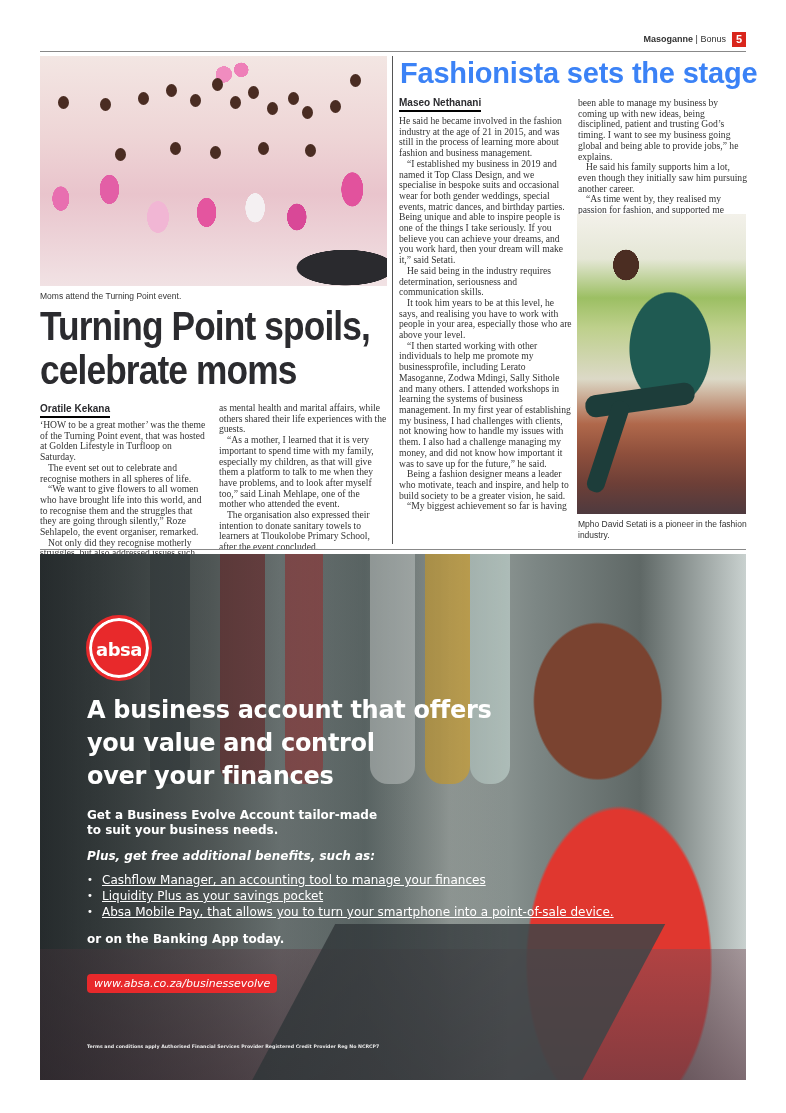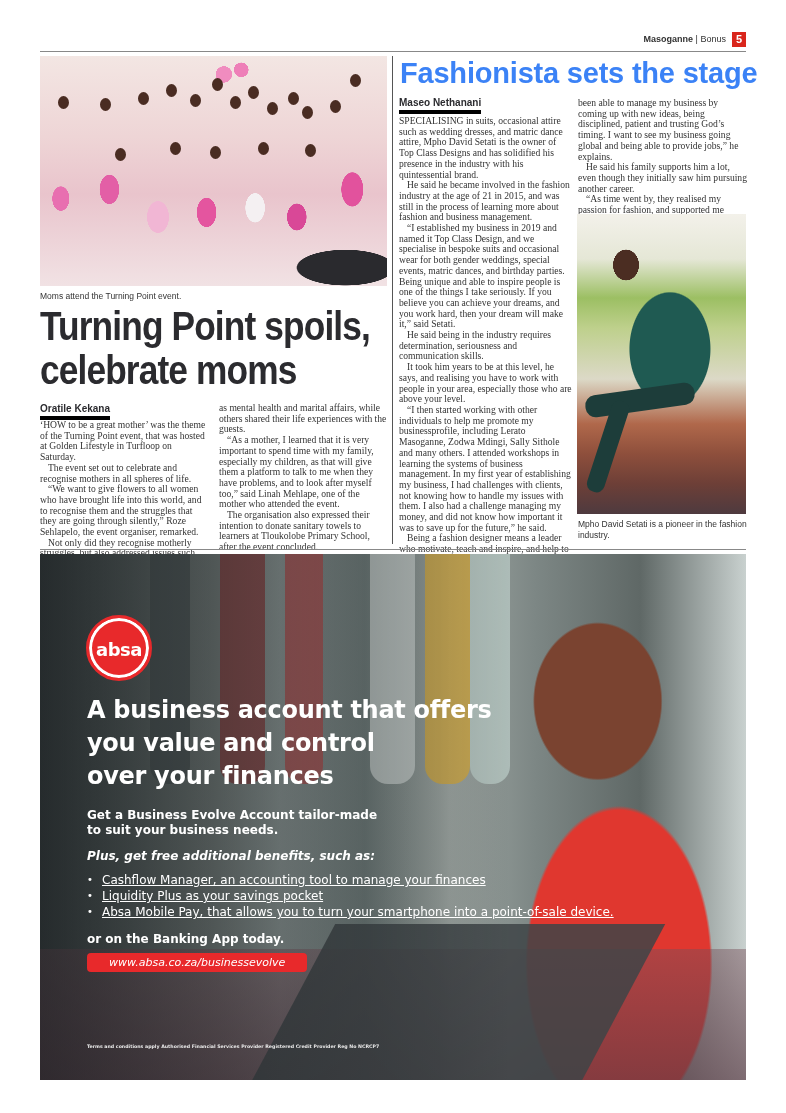--- a/index.html
+++ b/index.html
@@ -39,21 +39,21 @@
   .fashion-photo .legs { position: absolute; left: 8px; top: 175px; width: 110px; height: 22px; background: #1d3d3a; border-radius: 10px; transform: rotate(-8deg); }
   .fashion-photo .shin { position: absolute; left: 22px; top: 185px; width: 18px; height: 95px; background: #1d3d3a; border-radius: 8px; transform: rotate(18deg); }
 
   .caption { position: absolute; font: 8.5px/11px "Liberation Sans", sans-serif; color: #333; }
 
   .col-divider { position: absolute; left: 392px; top: 56px; width: 1px; height: 488px; background: #555; }
 
   .headline-left { position: absolute; left: 40px; top: 304px; width: 350px; font-family: "Liberation Sans", sans-serif; font-weight: bold; font-size: 41px; line-height: 44px; color: #2b2b2f; letter-spacing: -1px; transform: scaleX(0.86); transform-origin: left top; white-space: nowrap; }
   .headline-right { position: absolute; left: 400px; top: 55px; font-family: "Liberation Sans", sans-serif; font-weight: bold; font-size: 29px; line-height: 36px; color: #3b82f6; letter-spacing: -0.2px; white-space: nowrap; }
 
-  .byline { position: absolute; font: bold 10px "Liberation Sans", sans-serif; color: #2b2b2f; padding-bottom: 2px; border-bottom: 4px solid #000000; }
+  .byline { position: absolute; font: bold 10px "Liberation Sans", sans-serif; color: #2b2b2f; padding-bottom: 2px; border-bottom: 2px solid #000000; }
 
   .body-col { position: absolute; font-family: "Liberation Serif", serif; font-size: 9.6px; line-height: 10.7px; color: #333; text-align: left; }
   .body-col p { text-indent: 0; }
   .body-col p + p { text-indent: 8px; }
   .body-col p.cont { text-indent: 0; }
 
   .ad-rule { position: absolute; left: 40px; top: 549px; width: 706px; height: 1px; background: #888; }
 
   .ad { position: absolute; left: 40px; top: 554px; width: 706px; height: 526px; overflow: hidden;
     background:
@@ -69,21 +69,21 @@
   .absa-logo { position: absolute; left: 46px; top: 61px; width: 66px; height: 66px; border-radius: 50%; background: #e8292b; border: 3px solid #e8292b; box-shadow: inset 0 0 0 3px #ffffff, inset 0 0 0 6px #e8292b; }
   .absa-logo span { position: absolute; left: 0; top: 21px; width: 60px; text-align: center; color: #fff; font: bold 18px "DejaVu Sans", sans-serif; letter-spacing: -0.5px; }
 
   .ad-headline { position: absolute; left: 47px; top: 140px; width: 420px; color: #fff; font: bold 24px/33px "DejaVu Sans", sans-serif; letter-spacing: -0.3px; }
   .ad-sub { position: absolute; left: 47px; top: 254px; width: 420px; color: #fff; font: bold 12px/15px "DejaVu Sans", sans-serif; }
   .ad-plus { position: absolute; left: 47px; top: 295px; color: #fff; font: italic bold 12px "DejaVu Sans", sans-serif; }
   .ad-list { position: absolute; left: 47px; top: 318px; color: #fff; font: 12px/16px "DejaVu Sans", sans-serif; list-style: none; white-space: nowrap; }
   .ad-list li { padding-left: 15px; position: relative; text-decoration: underline; }
   .ad-list li::before { content: "•"; position: absolute; left: 0; font-size: 10px; }
   .ad-open { position: absolute; left: 47px; top: 378px; color: #fff; font: bold 12px/15px "DejaVu Sans", sans-serif; }
-  .ad-url { position: absolute; left: 47px; top: 399px; padding: 3px 22px; background: #e8292b; border-radius: 4px; color: #fff; font: italic 11px "DejaVu Sans", sans-serif; }
+  .ad-url { position: absolute; left: 47px; top: 420px; padding: 3px 7px; background: #e8292b; border-radius: 4px; color: #fff; font: italic 11px "DejaVu Sans", sans-serif; }
   .ad-terms { position: absolute; left: 47px; top: 490px; color: #e8e8e8; font: bold 4.7px "DejaVu Sans", sans-serif; }
 </style>
 </head>
 <body>
 
 <div class="header">
   <span class="date">8-14 June 2023</span>
   <span class="section"><b>Masoganne</b> <span>|</span> <span>Bonus</span></span>
   <span class="page-num">5</span>
 </div>
@@ -131,21 +131,20 @@
   <p>“As a mother, I learned that it is very important to spend time with my family, especially my children, as that will give them a platform to talk to me when they have problems, and to look after myself too,” said Linah Mehlape, one of the mother who attended the event.</p>
   <p>The organisation also expressed their intention to donate sanitary towels to learners at Tloukolobe Primary School, after the event concluded.</p>
 </div>
 
 <div class="col-divider"></div>
 
 <div class="headline-right">Fashionista sets the stage</div>
 <div class="byline" style="left:399px;top:97px">Maseo Nethanani</div>
 
 <div class="body-col" style="left:399px;top:116px;width:174px">
-  <p>SPECIALISING in suits, occasional attire such as wedding dresses, and matric dance attire, Mpho David Setati is the owner of Top Class Designs and has solidified his presence in the industry with his quintessential brand.</p>
   <p>He said he became involved in the fashion industry at the age of 21 in 2015, and was still in the process of learning more about fashion and business management.</p>
   <p>“I established my business in 2019 and named it Top Class Design, and we specialise in bespoke suits and occasional wear for both gender weddings, special events, matric dances, and birthday parties. Being unique and able to inspire people is one of the things I take seriously. If you believe you can achieve your dreams, and you work hard, then your dream will make it,” said Setati.</p>
   <p>He said being in the industry requires determination, seriousness and communication skills.</p>
   <p>It took him years to be at this level, he says, and realising you have to work with people in your area, especially those who are above your level.</p>
   <p>“I then started working with other individuals to help me promote my businessprofile, including Lerato Masoganne, Zodwa Mdingi, Sally Sithole and many others. I attended workshops in learning the systems of business management. In my first year of establishing my business, I had challenges with clients, not knowing how to handle my issues with them. I also had a challenge managing my money, and did not know how important it was to save up for the future,” he said.</p>
   <p>Being a fashion designer means a leader who motivate, teach and inspire, and help to build society to be a greater vision, he said.</p>
   <p>“My biggest achievement so far is having</p>
 </div>
 <div class="body-col" style="left:578px;top:98px;width:170px">
   <p class="cont">been able to manage my business by coming up with new ideas, being disciplined, patient and trusting God’s timing. I want to see my business going global and being able to provide jobs,” he explains.</p>

